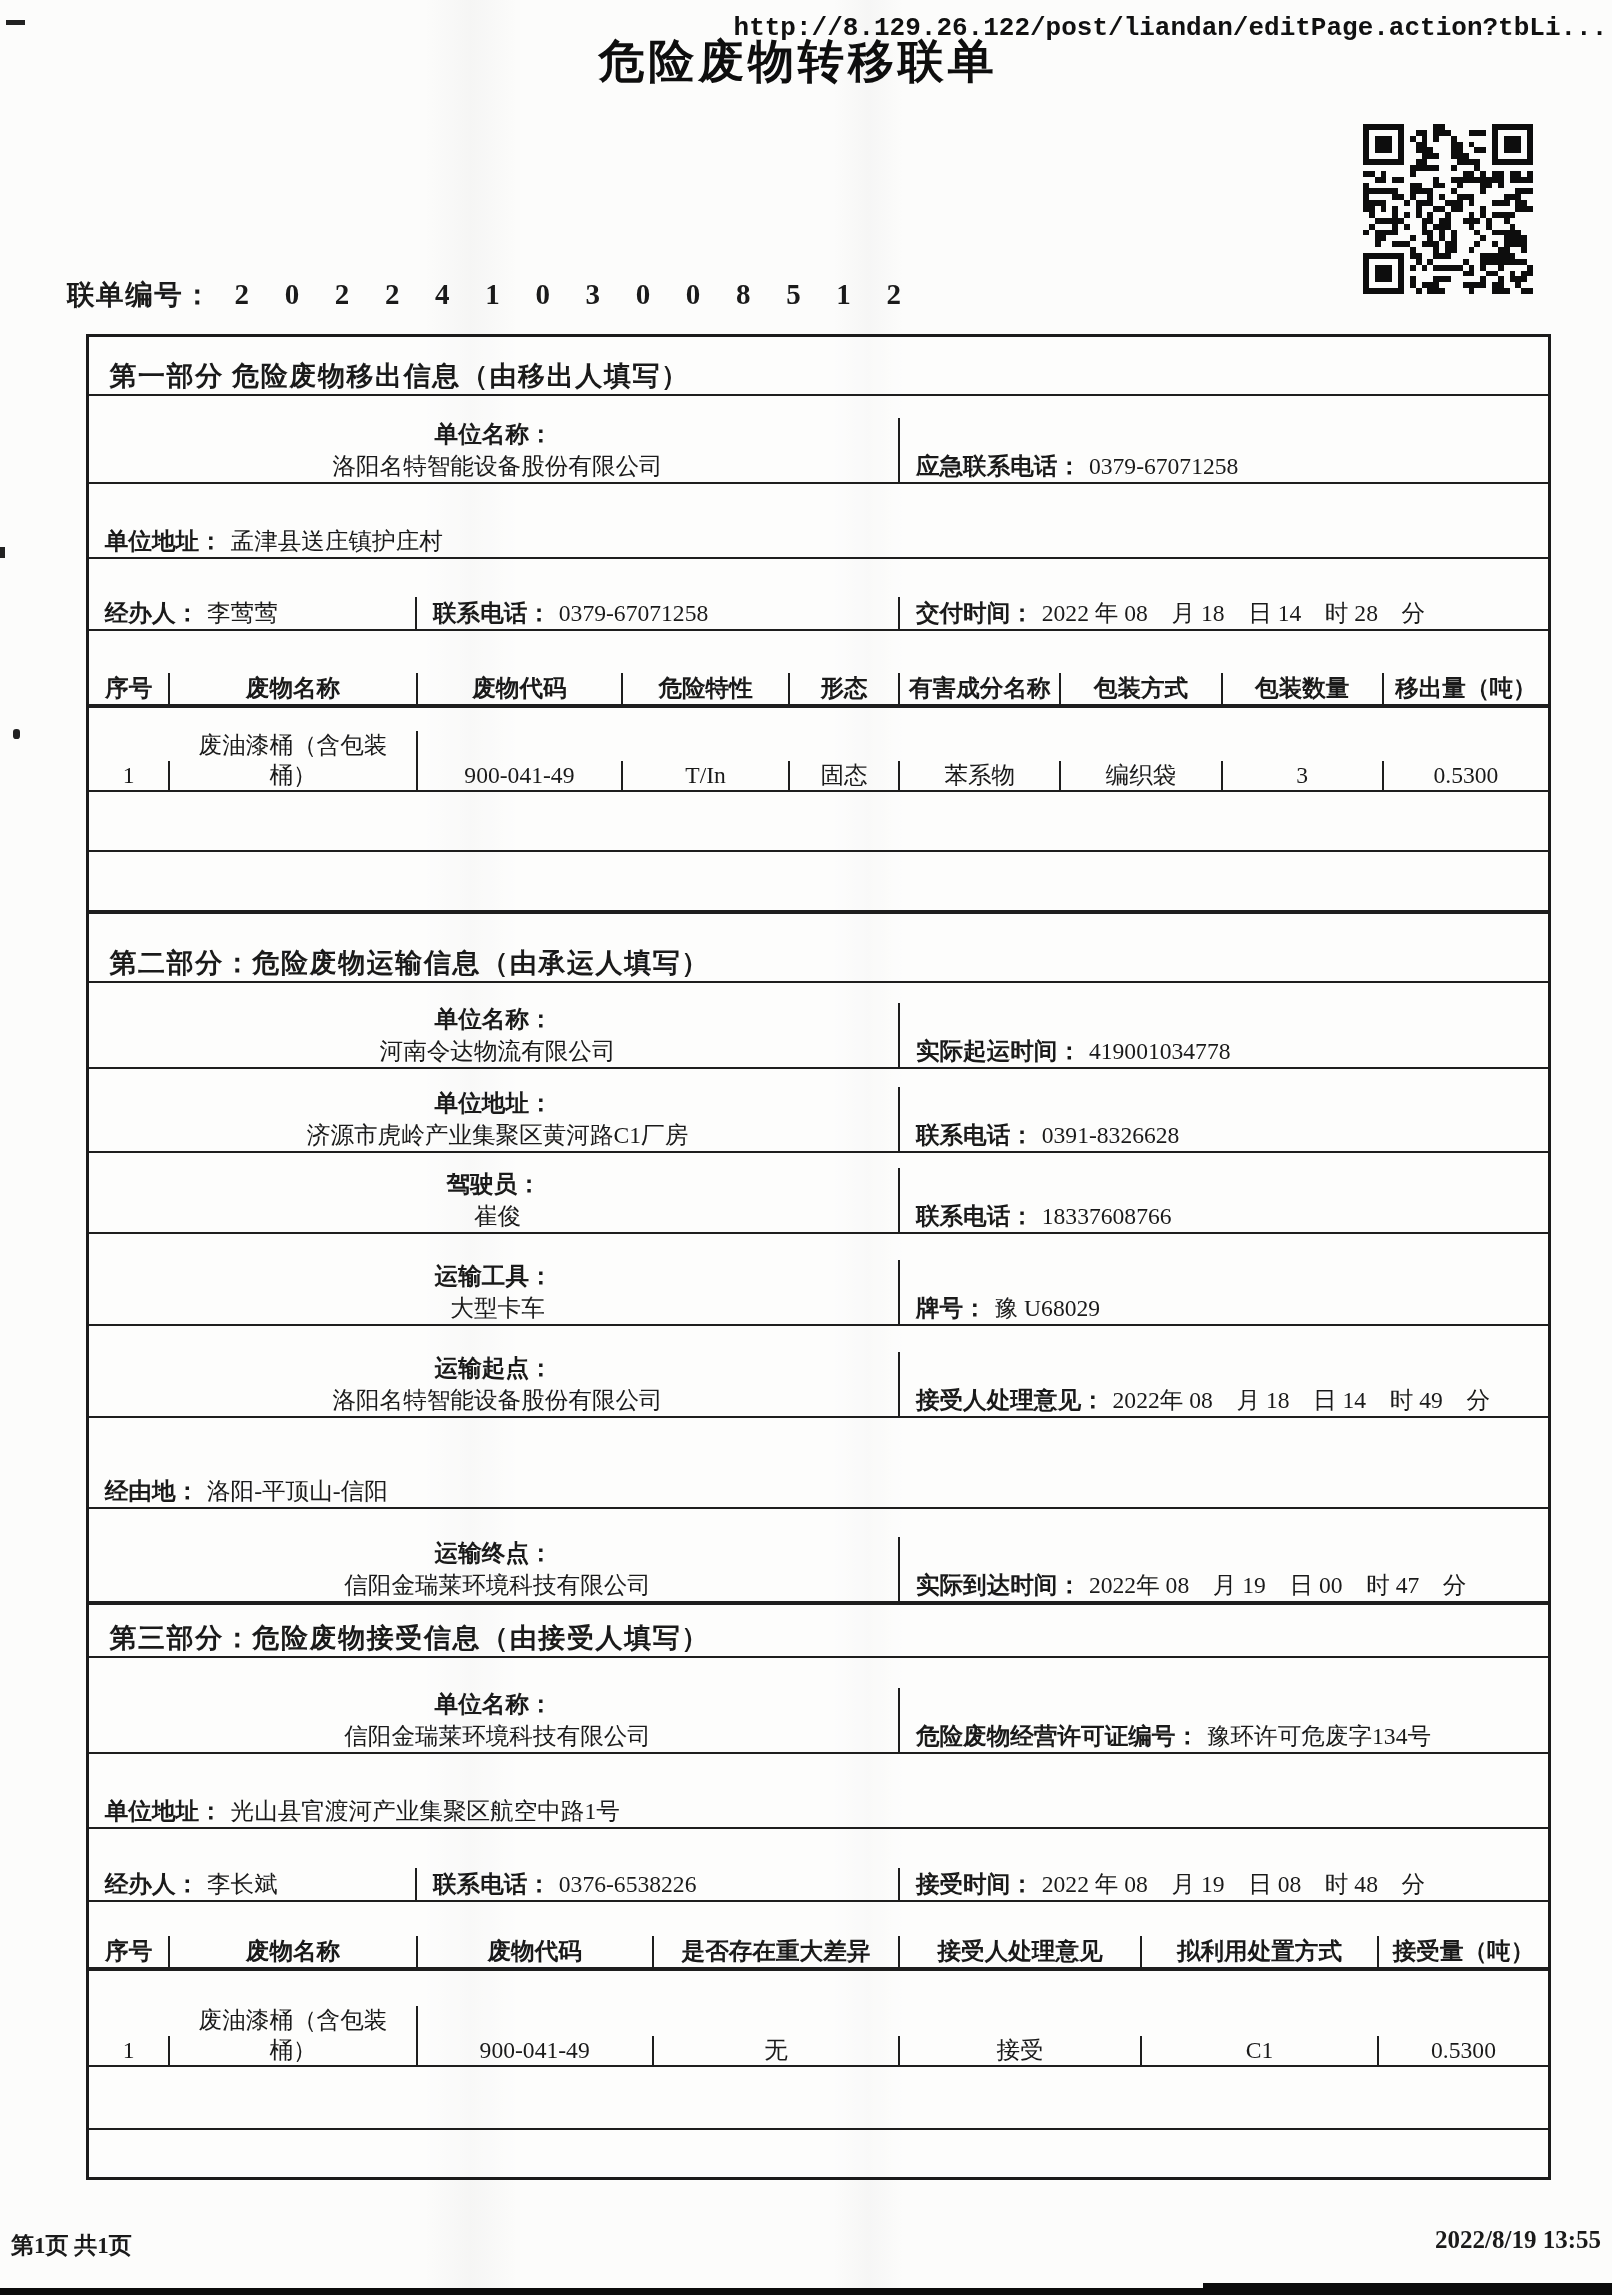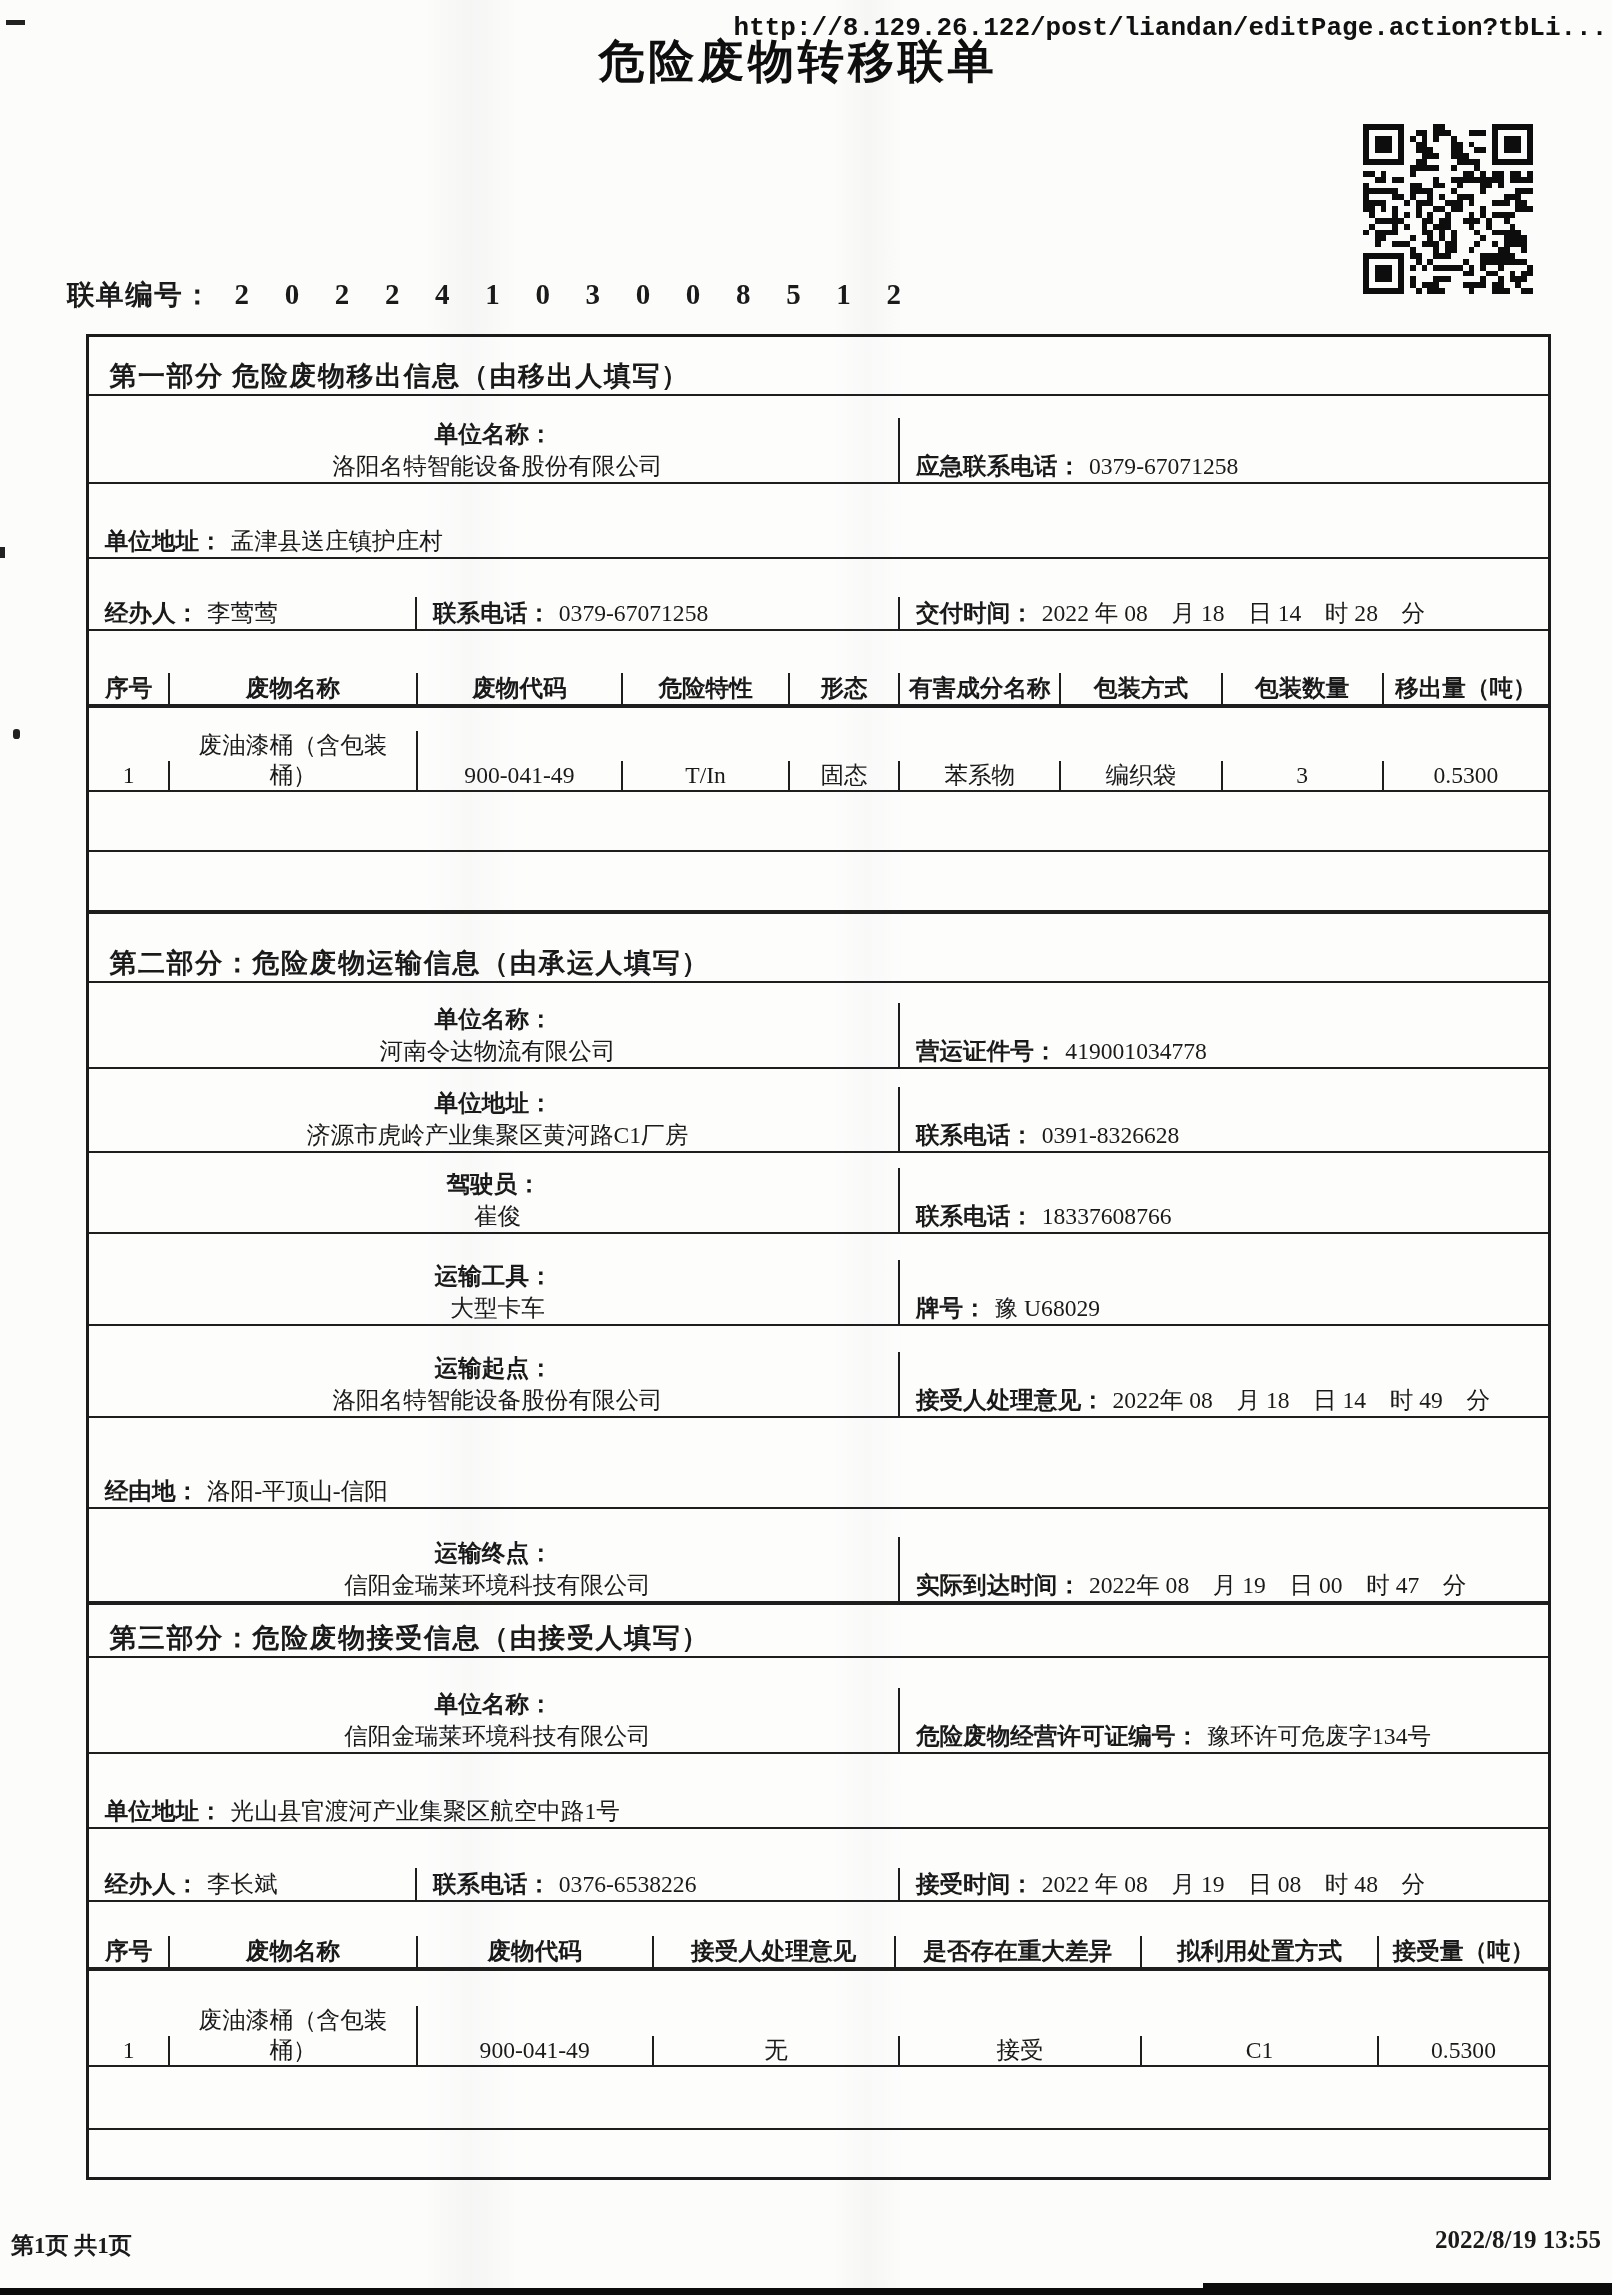--- a/index.html
+++ b/index.html
@@ -238,21 +238,21 @@
         <span class="section-title">第二部分：危险废物运输信息（由承运人填写）</span>
       </div>
     </div>
 
     <div class="row" style="height:86px">
       <div class="cell w556">
         <span class="lbl">单位名称：</span>
         <span class="val">河南令达物流有限公司</span>
       </div>
       <div class="cell grow">
-        <span class="lbl">营运证件号：</span>
+        <span class="lbl">实际起运时间：</span>
         <span class="val">419001034778</span>
       </div>
     </div>
 
     <div class="row" style="height:84px">
       <div class="cell w556">
         <span class="lbl">单位地址：</span>
         <span class="val">济源市虎岭产业集聚区黄河路C1厂房</span>
       </div>
       <div class="cell grow">
@@ -354,25 +354,25 @@
     <div class="row" style="height:67px">
       <div class="cell center d0">
           <span class="hdr">序号</span>
         </div>
       <div class="cell center d1">
           <span class="hdr">废物名称</span>
         </div>
       <div class="cell center d2">
           <span class="hdr">废物代码</span>
         </div>
+      <div class="cell center d3">
+          <span class="hdr">是否存在重大差异</span>
+        </div>
       <div class="cell center d4">
           <span class="hdr">接受人处理意见</span>
-        </div>
-      <div class="cell center d3">
-          <span class="hdr">是否存在重大差异</span>
         </div>
       <div class="cell center d5">
           <span class="hdr">拟利用处置方式</span>
         </div>
       <div class="cell center d6">
           <span class="hdr">接受量（吨）</span>
         </div>
     </div>
 
     <div class="row thick-top" style="height:98px">

